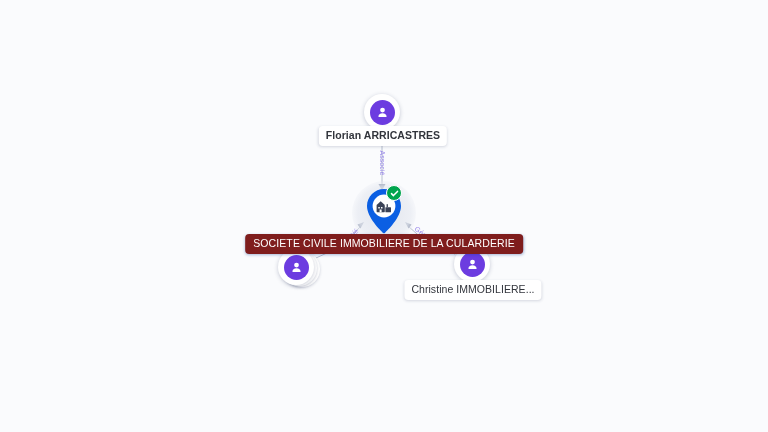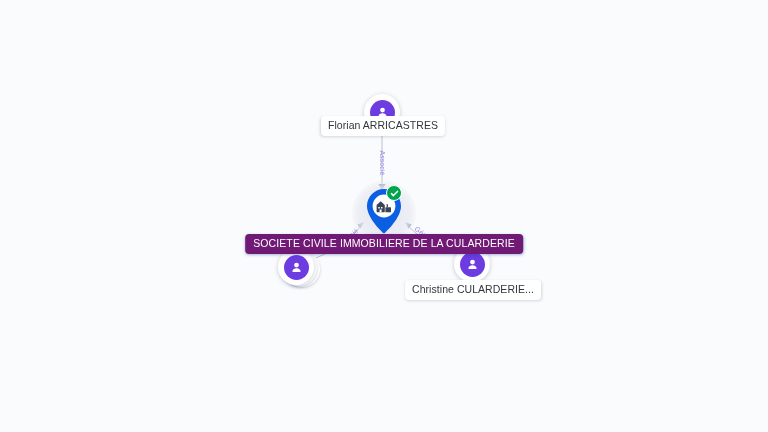--- a/index.html
+++ b/index.html
@@ -126,21 +126,21 @@
     display: flex;
     align-items: center;
     justify-content: center;
     box-sizing: border-box;
   }
   .verified-badge svg { display: block; }
 
   #company-label {
     position: absolute;
     transform: translateX(-50%);
-    background: #701a75;
+    background: #7f1d1d;
     color: #ffffff;
     font-size: 10.5px;
     line-height: 13px;
     letter-spacing: 0.1px;
     padding: 3px 8px 4px 8px;
     border-radius: 4px;
     white-space: nowrap;
     box-shadow: 0 1px 3px rgba(11,60,150,0.35);
   }
 
@@ -191,21 +191,21 @@
       <div class="avatar-circle">
         <div class="avatar-inner">
           <svg width="15" height="15" viewBox="0 0 24 24" fill="#ffffff">
             <circle cx="12" cy="8" r="3.8"></circle>
             <path d="M12 13.2c-4 0-6.4 2.2-6.4 4.6v1.4h12.8v-1.4c0-2.4-2.4-4.6-6.4-4.6z"></path>
           </svg>
         </div>
       </div>
     </div>
   </div>
-  <div class="node-label" style="left:383px; top:116px;">Florian ARRICASTRES</div>
+  <div class="node-label" style="left:383px; top:126px;font-weight:bold;">Florian ARRICASTRES</div>
 
   <div class="person-node" style="left:297px; top:268px;">
     <div class="avatar-wrap">
       <div class="avatar-stack-c s2"></div>
       <div class="avatar-stack-c s1"></div>
       <div class="avatar-circle">
         <div class="avatar-inner">
           <svg width="15" height="15" viewBox="0 0 24 24" fill="#ffffff">
             <circle cx="12" cy="8" r="3.8"></circle>
             <path d="M12 13.2c-4 0-6.4 2.2-6.4 4.6v1.4h12.8v-1.4c0-2.4-2.4-4.6-6.4-4.6z"></path>
@@ -220,21 +220,21 @@
       <div class="avatar-circle">
         <div class="avatar-inner">
           <svg width="15" height="15" viewBox="0 0 24 24" fill="#ffffff">
             <circle cx="12" cy="8" r="3.8"></circle>
             <path d="M12 13.2c-4 0-6.4 2.2-6.4 4.6v1.4h12.8v-1.4c0-2.4-2.4-4.6-6.4-4.6z"></path>
           </svg>
         </div>
       </div>
     </div>
   </div>
-  <div class="node-label" style="left:473px; top:280px;">Christine CULARDERIE...</div>
+  <div class="node-label" style="left:473px; top:280px;">Christine IMMOBILIERE...</div>
 
   <div id="company-node" style="left:384px; top:213px;">
     <div class="company-halo"></div>
     <div class="pin-wrap">
       <svg width="44" height="52" viewBox="0 0 44 52">
         <path d="M22 2C12.6 2 5 9.6 5 19c0 11.4 13.6 24.6 16.2 27 .45.42 1.15.42 1.6 0C25.4 43.6 39 30.4 39 19 39 9.6 31.4 2 22 2z" fill="#0b5fe3"></path>
         <circle cx="22" cy="19" r="11.4" fill="#ffffff"></circle>
         <g fill="#3a4256">
           <rect x="14.6" y="18.0" width="8.2" height="7.2" rx="0.6"></rect>
           <path d="M14.6 18.0 L18.7 14.3 L22.8 18.0 Z"></path>

